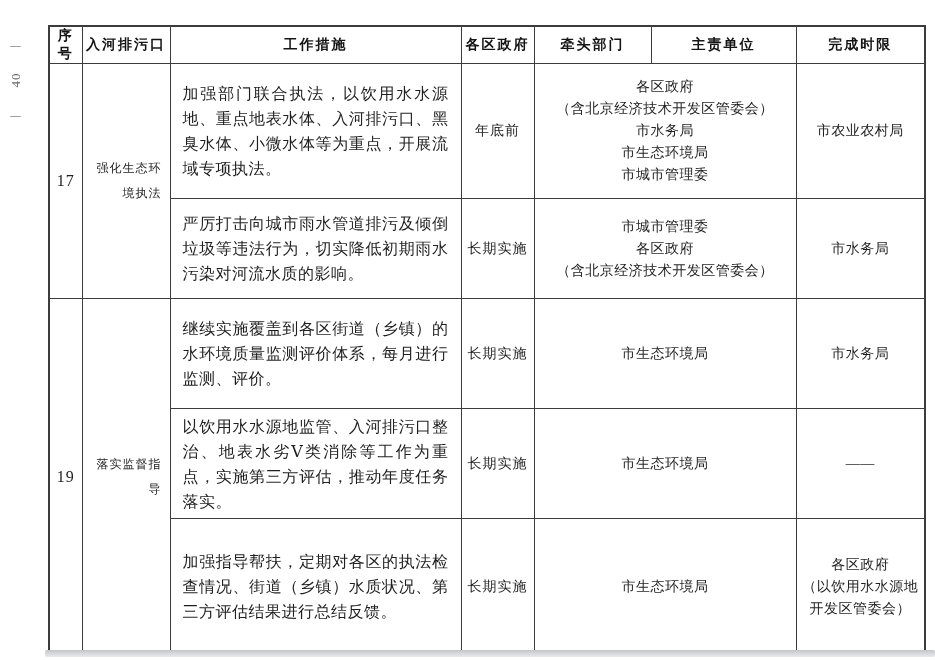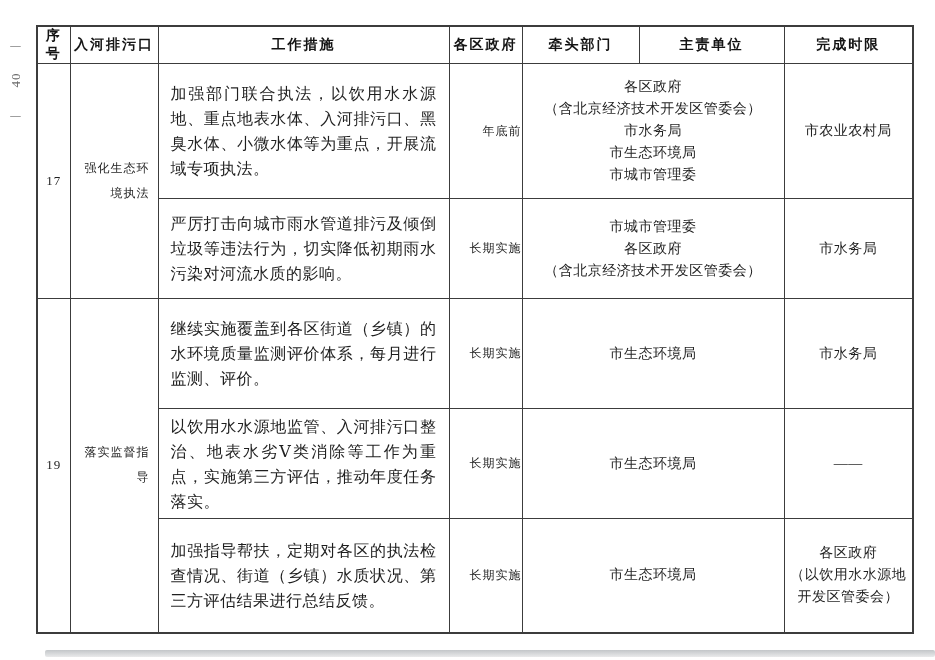--- a/index.html
+++ b/index.html
@@ -27,21 +27,21 @@
     color: #6a6a6a;
     font-size: 13px;
     user-select: none;
   }
   .side-label .dash { line-height: 10px; letter-spacing: 0; transform: scaleX(.8); }
   .side-label .num  { transform: rotate(-90deg); font-size: 13px; letter-spacing: 1px; }
 
   
   table.task-table {
     position: absolute;
-    left: 36px;
+    left: 48px;
     top: 25px;
     width: 876px;
     border-collapse: collapse;
     table-layout: fixed;
     border: 2px solid #3c3c3c;
   }
   .task-table th, .task-table td {
     border: 1px solid #3c3c3c;
     padding: 0;
     vertical-align: middle;
@@ -53,45 +53,45 @@
     font-weight: 700;
     font-size: 14px;
     text-align: center;
     letter-spacing: 2px;
     color: #141414;
   }
   tr.r-17a { height: 135px; }
   tr.r-17b { height: 100px; margin-top: 16px; }
   tr.r-18a { height: 110px; }
   tr.r-18b { height: 110px; }
-  tr.r-18c { height: 114px; }
+  tr.r-18c { height: 137px; }
 
   td.no-cell {
     text-align: center;
-    font-size: 13px;
+    font-size: 16px;
     letter-spacing: 1px;
   }
   td.task-cell .task-text {
     padding: 0 8px;
     font-size: 12px;
     line-height: 25px;
     letter-spacing: 1px;
     text-align: right;
   }
   td.measure-cell .measure-text {
     padding: 4px 12px;
     font-size: 16px;
     line-height: 25px;
     letter-spacing: 0.5px;
     text-align: justify;
     text-align-last: left;
   }
   td.deadline-cell {
-    text-align: right;
-    font-size: 12px;
+    text-align: center;
+    font-size: 14px;
     letter-spacing: 1px;
   }
   td.resp-cell, td.assist-cell {
     text-align: center;
     font-size: 14px;
   }
   td.resp-cell .line, td.assist-cell .line {
     line-height: 22px;
     letter-spacing: 0.5px;
   }

